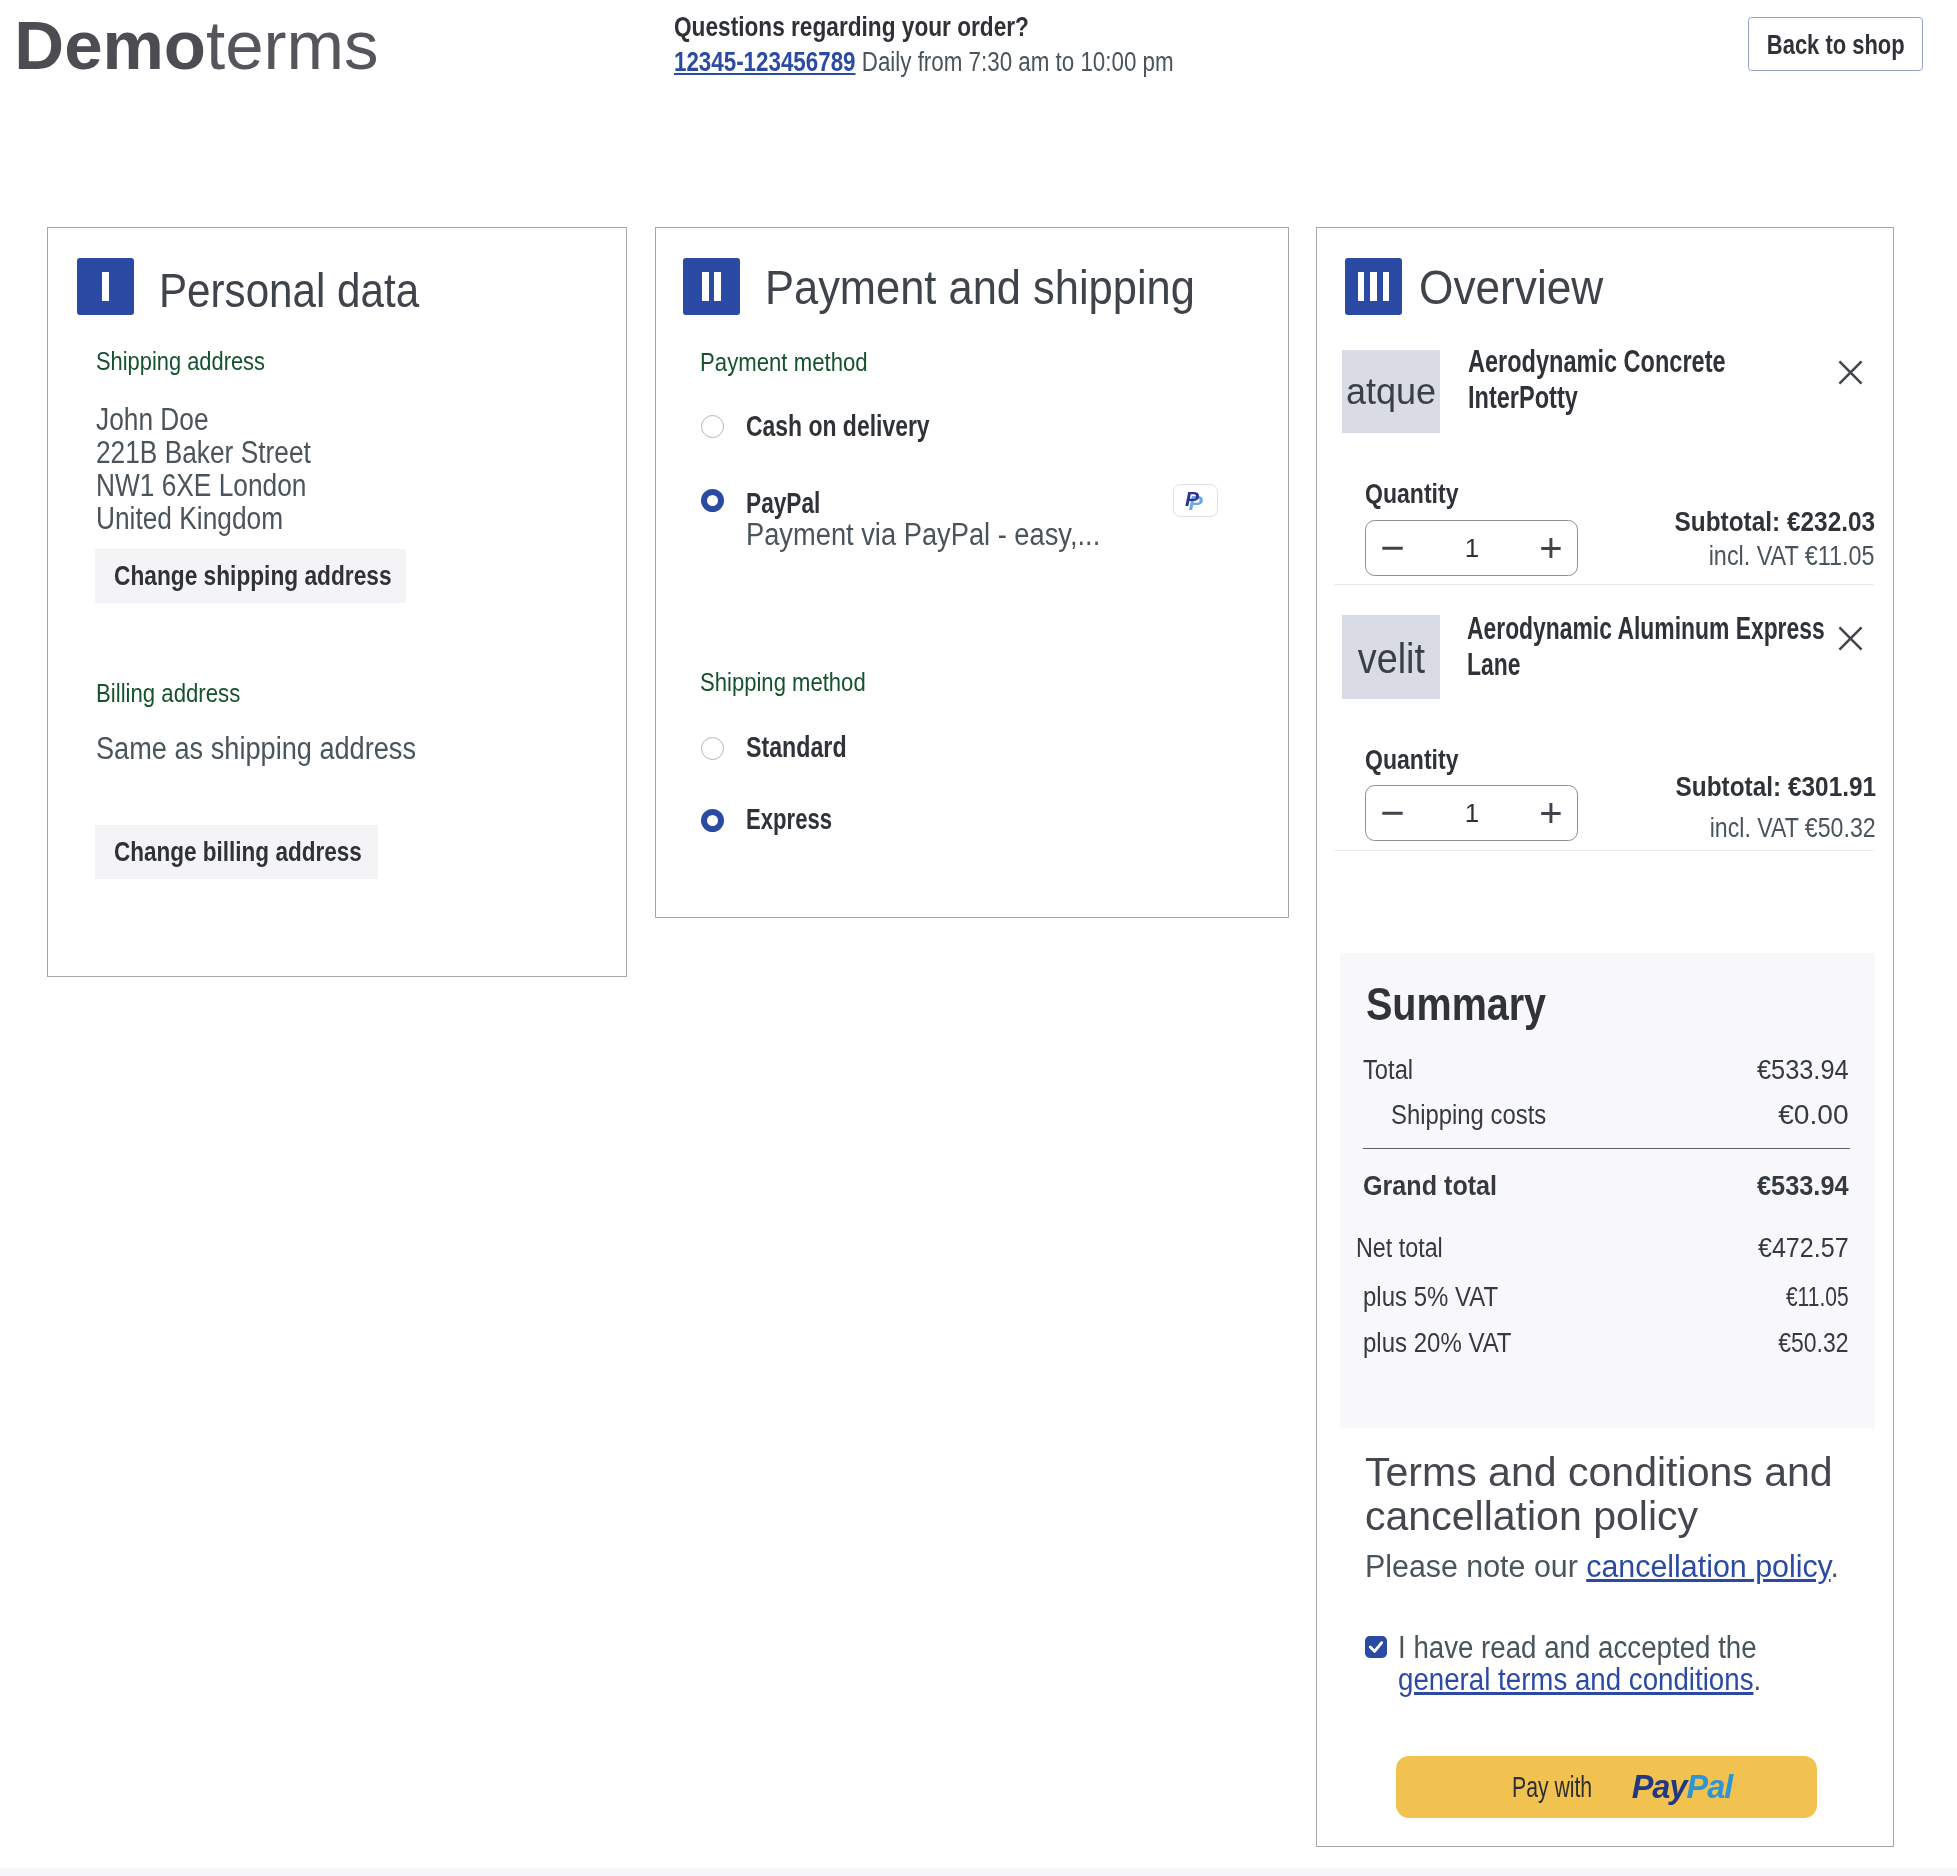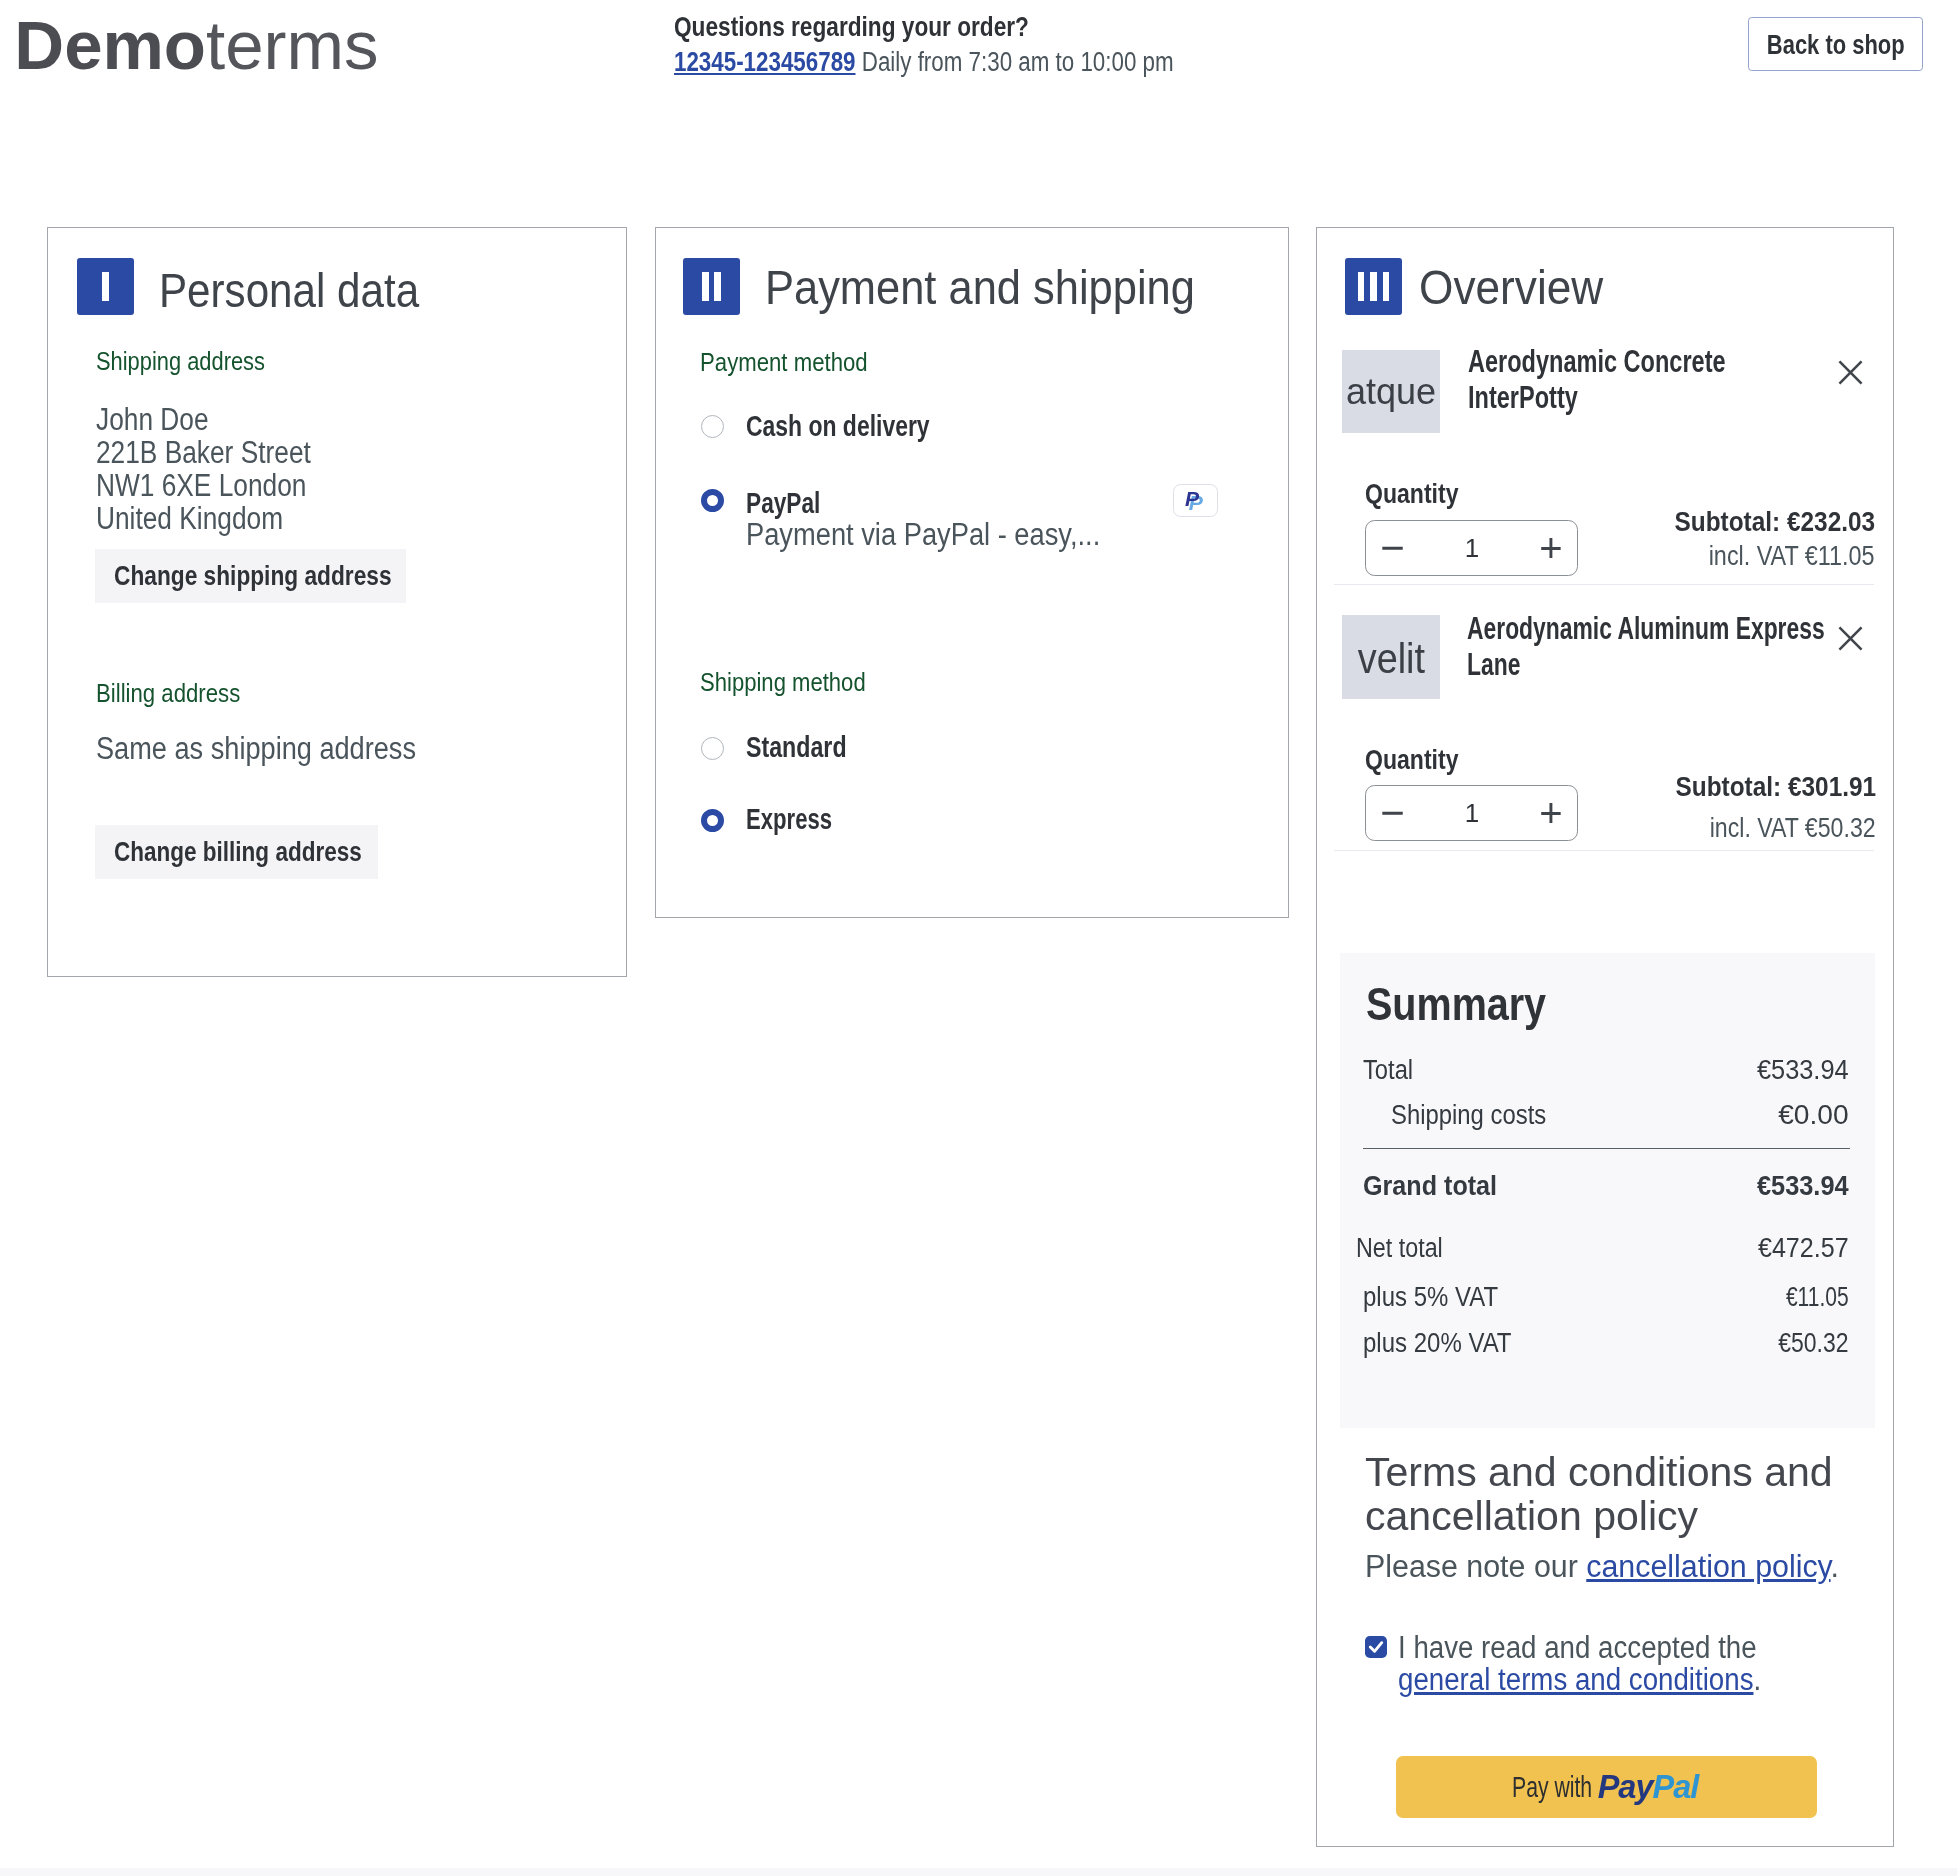--- a/index.html
+++ b/index.html
@@ -133,19 +133,19 @@
 <div class="srow" style="left:1363px;top:1330px;"><span id="s_r6a" class="cx" style="transform:scaleX(0.889);">plus 20% VAT</span></div>
 <div class="srow" style="right:109px;top:1330px;"><span id="s_r6b" class="cxr" style="transform:scaleX(0.852);">€50.32</span></div>
 
 <div class="abs" style="left:1365px;top:1450px;font-size:41px;color:#44484e;line-height:44px;"><span id="s_terms" class="cx" style="transform:scaleX(1.001);">Terms and conditions and<br>cancellation policy</span></div>
 <div class="abs body28" style="left:1365px;top:1553px;line-height:27px;white-space:nowrap;"><span id="s_note" class="cx" style="transform:scaleX(0.98);">Please note our <a style="text-decoration:underline;">cancellation policy</a>.</span></div>
 <div class="abs" style="left:1365px;top:1636px;width:22px;height:22px;background:#2b4aa3;border-radius:4.8px;"><svg width="22" height="22" viewBox="0 0 23 23">
       <path d="M5.5 11.5 L10 16 L17.5 7" stroke="#fff" stroke-width="3" fill="none" stroke-linecap="round" stroke-linejoin="round"></path>
     </svg></div>
 <div class="abs body28" style="left:1398px;top:1632px;line-height:32px;"><span id="s_acc" class="cx" style="transform:scaleX(0.893);">I have read and accepted the<br><a style="text-decoration:underline;">general terms and conditions</a>.</span></div>
 
-<div class="abs" style="left:1396px;top:1756px;width:421px;height:62px;background:#f1c24f;border-radius:7px;display:flex;align-items:center;justify-content:flex-start;padding-left:116px;white-space:nowrap;">
+<div class="abs" style="left:1396px;top:1756px;width:421px;height:62px;background:#f1c24f;border-radius:13px;display:flex;align-items:center;justify-content:flex-start;padding-left:116px;white-space:nowrap;gap:34px;">
 <span id="s_payw" style="font-size:29px;color:#2c2e2f;display:inline-block;transform:scaleX(0.731);transform-origin:0 50%;margin-right:-32px;">Pay with&nbsp;</span>
     <span style="font-size:32.5px;font-weight:bold;font-style:italic;letter-spacing:-1px;"><span style="color:#24387f;">Pay</span><span style="color:#2e94d2;">Pal</span></span>
 </div>
 
 <div class="abs" style="left:0px;top:1868px;width:1958px;height:8.6px;background:#f7f7f9;"></div>
 
 
 </body></html>

